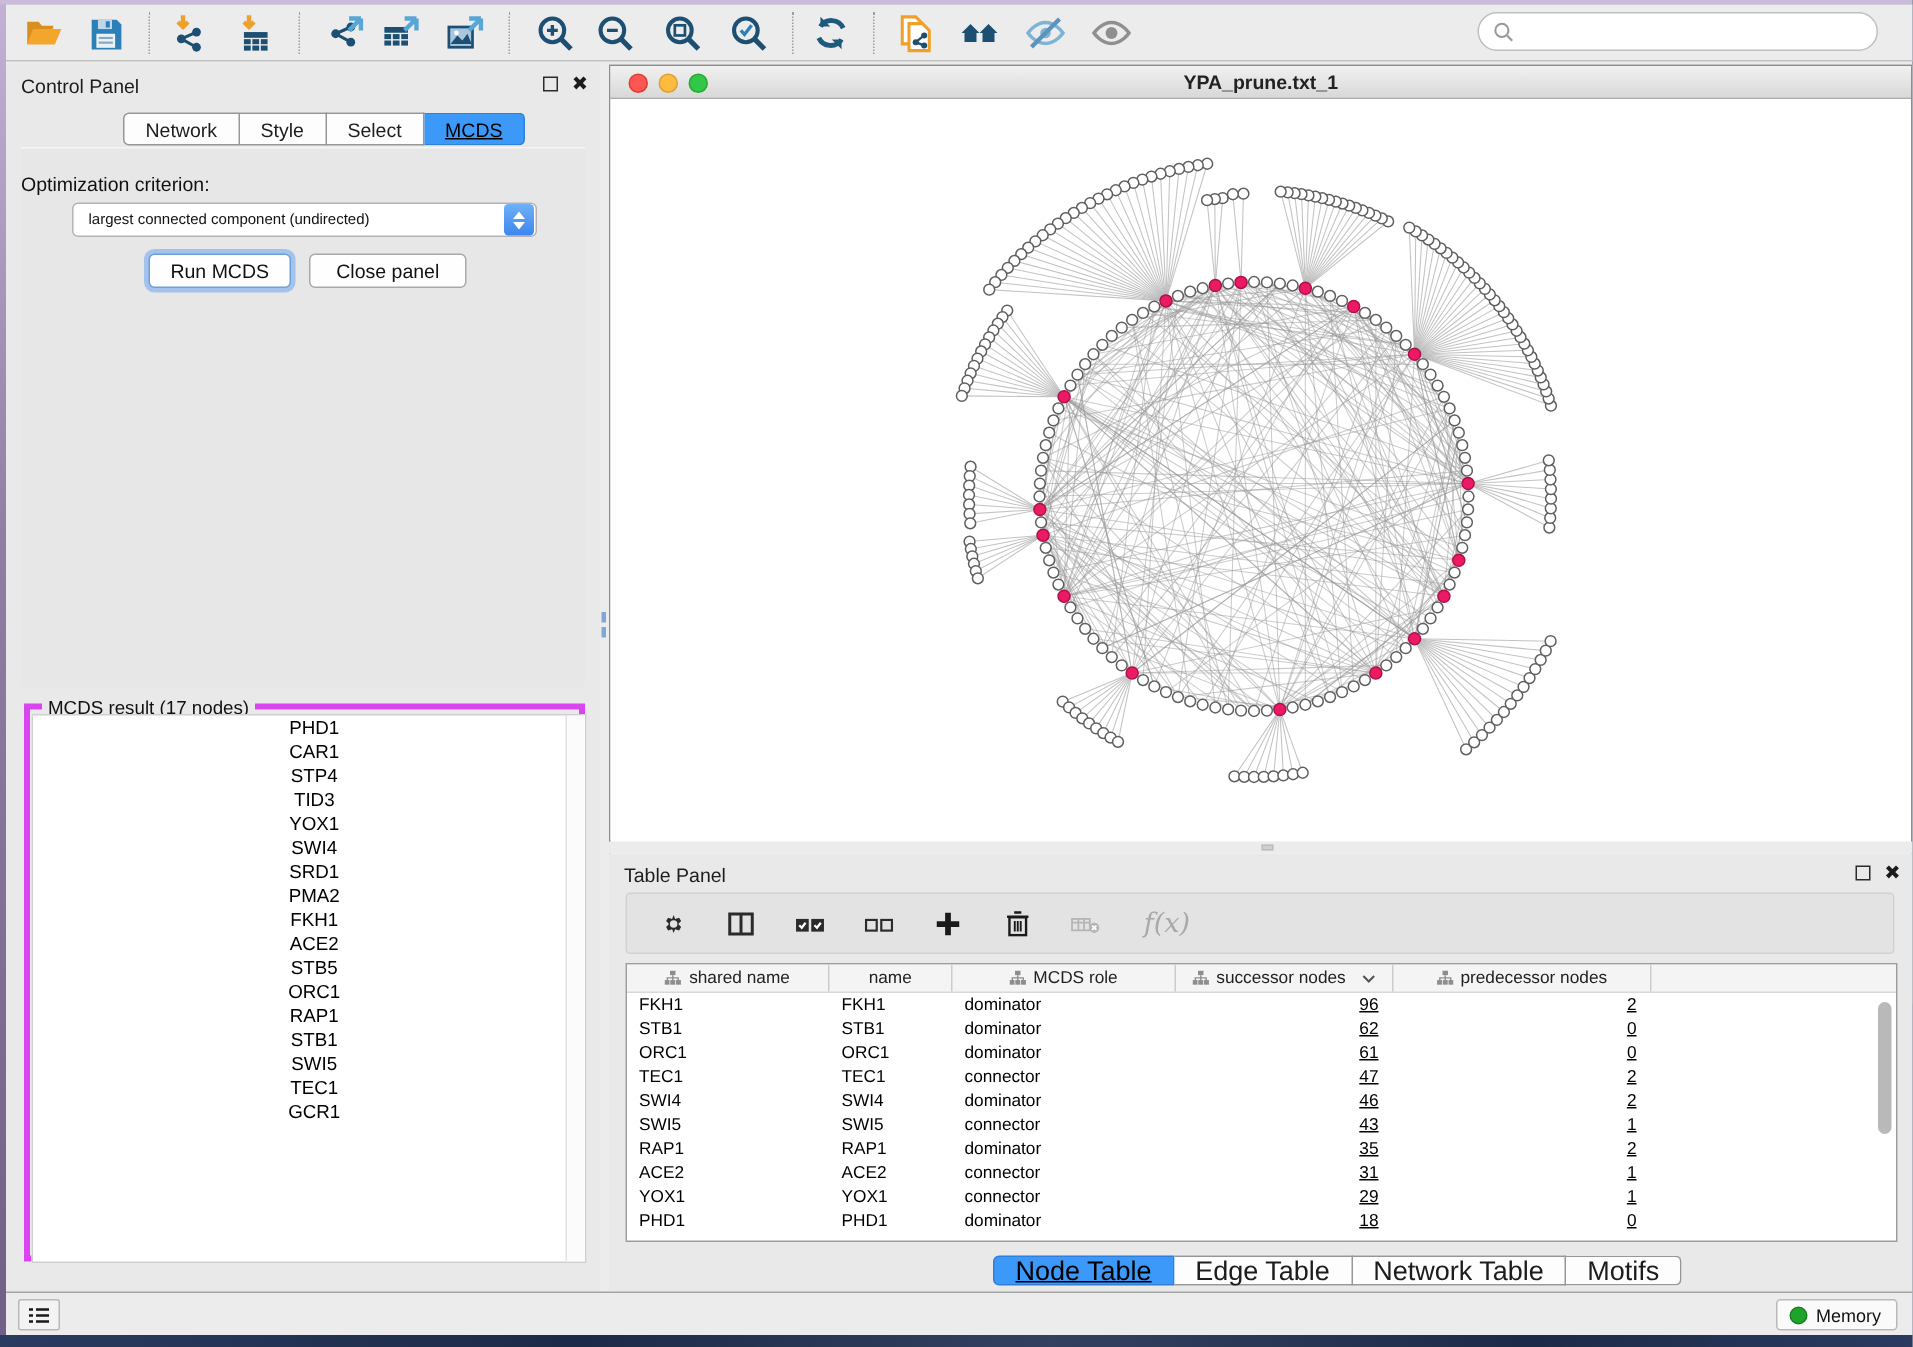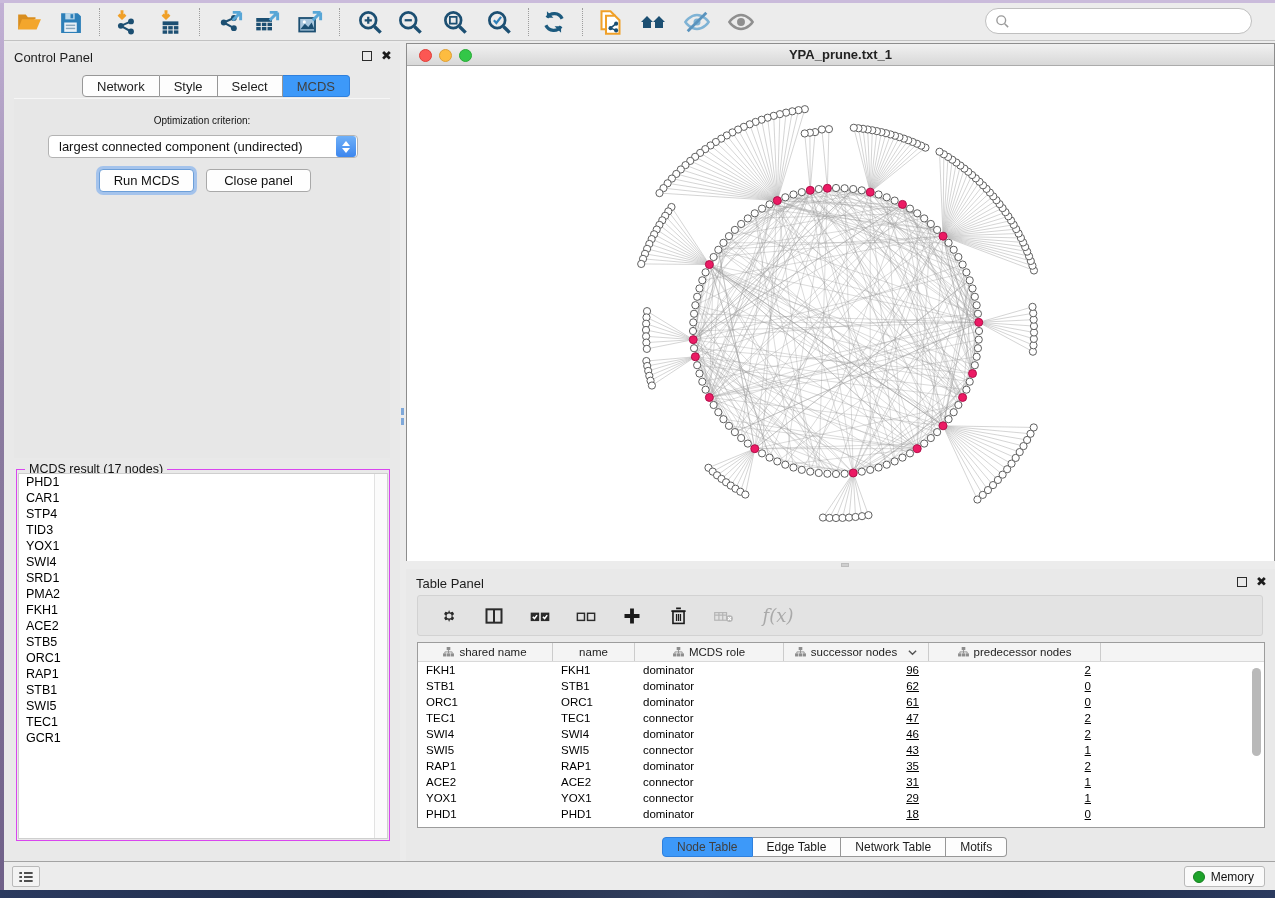--- a/index.html
+++ b/index.html
@@ -25,35 +25,35 @@
   #control-panel { position:absolute; left:0; top:40px; width:396px; height:818px; background:#e9e9e9; }
   .panel-title { position:absolute; left:10px; top:7px; font-size:13px; color:#1d1d1d; }
   .winbtns { position:absolute; right:8px; top:8px; display:flex; gap:9px; align-items:center; }
   .float-btn { width:10px; height:10px; border:1.5px solid #2b2b2b; background:transparent; display:inline-block; cursor:pointer; }
   .close-btn { font-size:13px; font-weight:bold; color:#1b1b1b; line-height:10px; cursor:pointer; }
 
   .tabrow { position:absolute; display:flex; }
   .tab { height:22px; background:#fdfdfd; border:1px solid #979797; border-left-width:0; font-size:13px; color:#1c1c1c; display:flex; align-items:center; justify-content:center; padding:0 14px; cursor:pointer; }
   .tab:first-child { border-left-width:1px; border-radius:4px 0 0 4px; }
   .tab:last-child { border-radius:0 4px 4px 0; }
-  .tab.active { background:#3d99f9; border-color:#2f80dd; color:#404040; }
+  .tab.active { background:#3d99f9; border-color:#2f80dd; color:#000000;text-decoration:underline; }
 
   #cp-tabs { left:78px; top:32px; }
   #cp-sub { position:absolute; left:10px; top:55px; width:376px; height:360px; background:#e7e7e7; border-top:1px solid #f6f6f6; }
-  #opt-label { position:absolute; width:100%; top:16px; text-align:center; font-size:10px; color:#111; }
+  #opt-label { position:absolute; width:100%; top:16px; font-size:13px; color:#111; }
   #opt-select { position:absolute; left:34px; top:36px; width:310px; height:23px; background:#fff; border:1px solid #b3b3b3; border-radius:4px; display:flex; align-items:center; cursor:pointer; }
-  #opt-select .val { flex:1; font-size:13px; color:#111; padding-left:10px; white-space:nowrap; overflow:hidden; }
+  #opt-select .val { flex:1; font-size:10px; color:#111; padding-left:10px; white-space:nowrap; overflow:hidden; }
   .stepper { width:20px; height:21px; margin-right:1px; border-radius:3px; background:linear-gradient(#6fb0f8,#3c86ee); display:flex; flex-direction:column; align-items:center; justify-content:center; gap:2px; }
   .stepper .up { width:0; height:0; border-left:4px solid transparent; border-right:4px solid transparent; border-bottom:5px solid #fff; }
   .stepper .dn { width:0; height:0; border-left:4px solid transparent; border-right:4px solid transparent; border-top:5px solid #fff; }
   .btn { position:absolute; height:23px; background:#fefefe; border:1px solid #a9a9a9; border-radius:4px; font-size:13px; color:#111; display:flex; align-items:center; justify-content:center; cursor:pointer; }
   #run-btn { left:85px; top:70px; width:95px; box-shadow:0 0 0 3px rgba(110,165,240,.55); border-color:#6d9fd8; }
   #close-panel-btn { left:192px; top:70px; width:105px; }
 
-  #result-box { position:absolute; left:12px; top:426px; width:374px; height:372px; border:1px solid #d946ef; }
+  #result-box { position:absolute; left:12px; top:426px; width:374px; height:372px; border:4px solid #d946ef;text-align:center; }
   #result-legend { position:absolute; left:8px; top:-8px; background:#e9e9e9; padding:0 4px; font-size:12.5px; color:#111; }
   #result-list { position:absolute; left:1px; top:3px; width:370px; height:366px; background:#fff; border:1px solid #cfcfcf; overflow:hidden; }
   #result-scroll { position:absolute; right:0; top:0; width:13px; height:100%; background:#fbfbfb; border-left:1px solid #e2e2e2; }
   .list-item { font-size:12.5px; color:#000; line-height:16px; padding-left:7px; cursor:default; }
 
   
   #network-window { position:absolute; left:402px; top:40px; width:869px; height:626px; border:1px solid #8d8d8d; background:#fff; }
   #net-titlebar { position:absolute; left:0; top:0; width:100%; height:22px; background:linear-gradient(#f1f1f1,#d8d8d8); border-bottom:1px solid #ababab; }
   .traffic { position:absolute; top:4.5px; width:13px; height:13px; border-radius:50%; cursor:pointer; }
   #tl-red { left:12px; background:#fc5753; border:1px solid #df3e38; }
@@ -77,21 +77,21 @@
   #tbl-header { display:flex; height:19px; background:#f4f4f4; border-bottom:1px solid #d9d9d9; }
   .hcell { display:flex; align-items:center; justify-content:center; gap:5px; font-size:11.5px; color:#222; border-right:1px solid #cccccc; position:relative; }
   .hcell svg { flex:none; }
   .trow { display:flex; height:16px; }
   .tcell { font-size:11.5px; color:#000; line-height:16px; white-space:nowrap; overflow:hidden; }
   .tcell.num { text-align:right;text-decoration:underline; }
   #tbl-scroll { position:absolute; right:2px; top:21px; width:11px; height:162px; background:#fff; }
   #tbl-thumb { position:absolute; left:1px; top:4px; width:9px; height:88px; background:#b9b9b9; border-radius:5px; cursor:pointer; }
 
   #tp-tabs { left:256px; top:268px; }
-  #tp-tabs .tab { height:20px; font-size:12px; }
+  #tp-tabs .tab { height:20px; font-size:18px; }
 
   
   #status-bar { position:absolute; left:0; top:858px; width:100%; height:29px; background:#ececec; border-top:1px solid #a3a3a3; }
   #list-btn { position:absolute; left:8px; top:4px; width:28px; height:21px; background:#f3f3f3; border:1px solid #b9b9b9; border-radius:2px; display:flex; align-items:center; justify-content:center; cursor:pointer; }
   #memory-btn { position:absolute; right:10px; top:4px; height:21px; padding:0 10px 0 8px; background:#fafafa; border:1px solid #b9b9b9; border-radius:3px; display:flex; align-items:center; gap:6px; font-size:12px; color:#111; cursor:pointer; }
   #memory-dot { width:12px; height:12px; border-radius:50%; background:#1ea32b; border:1px solid #158020; }
 </style>
 </head>
 <body>
 

